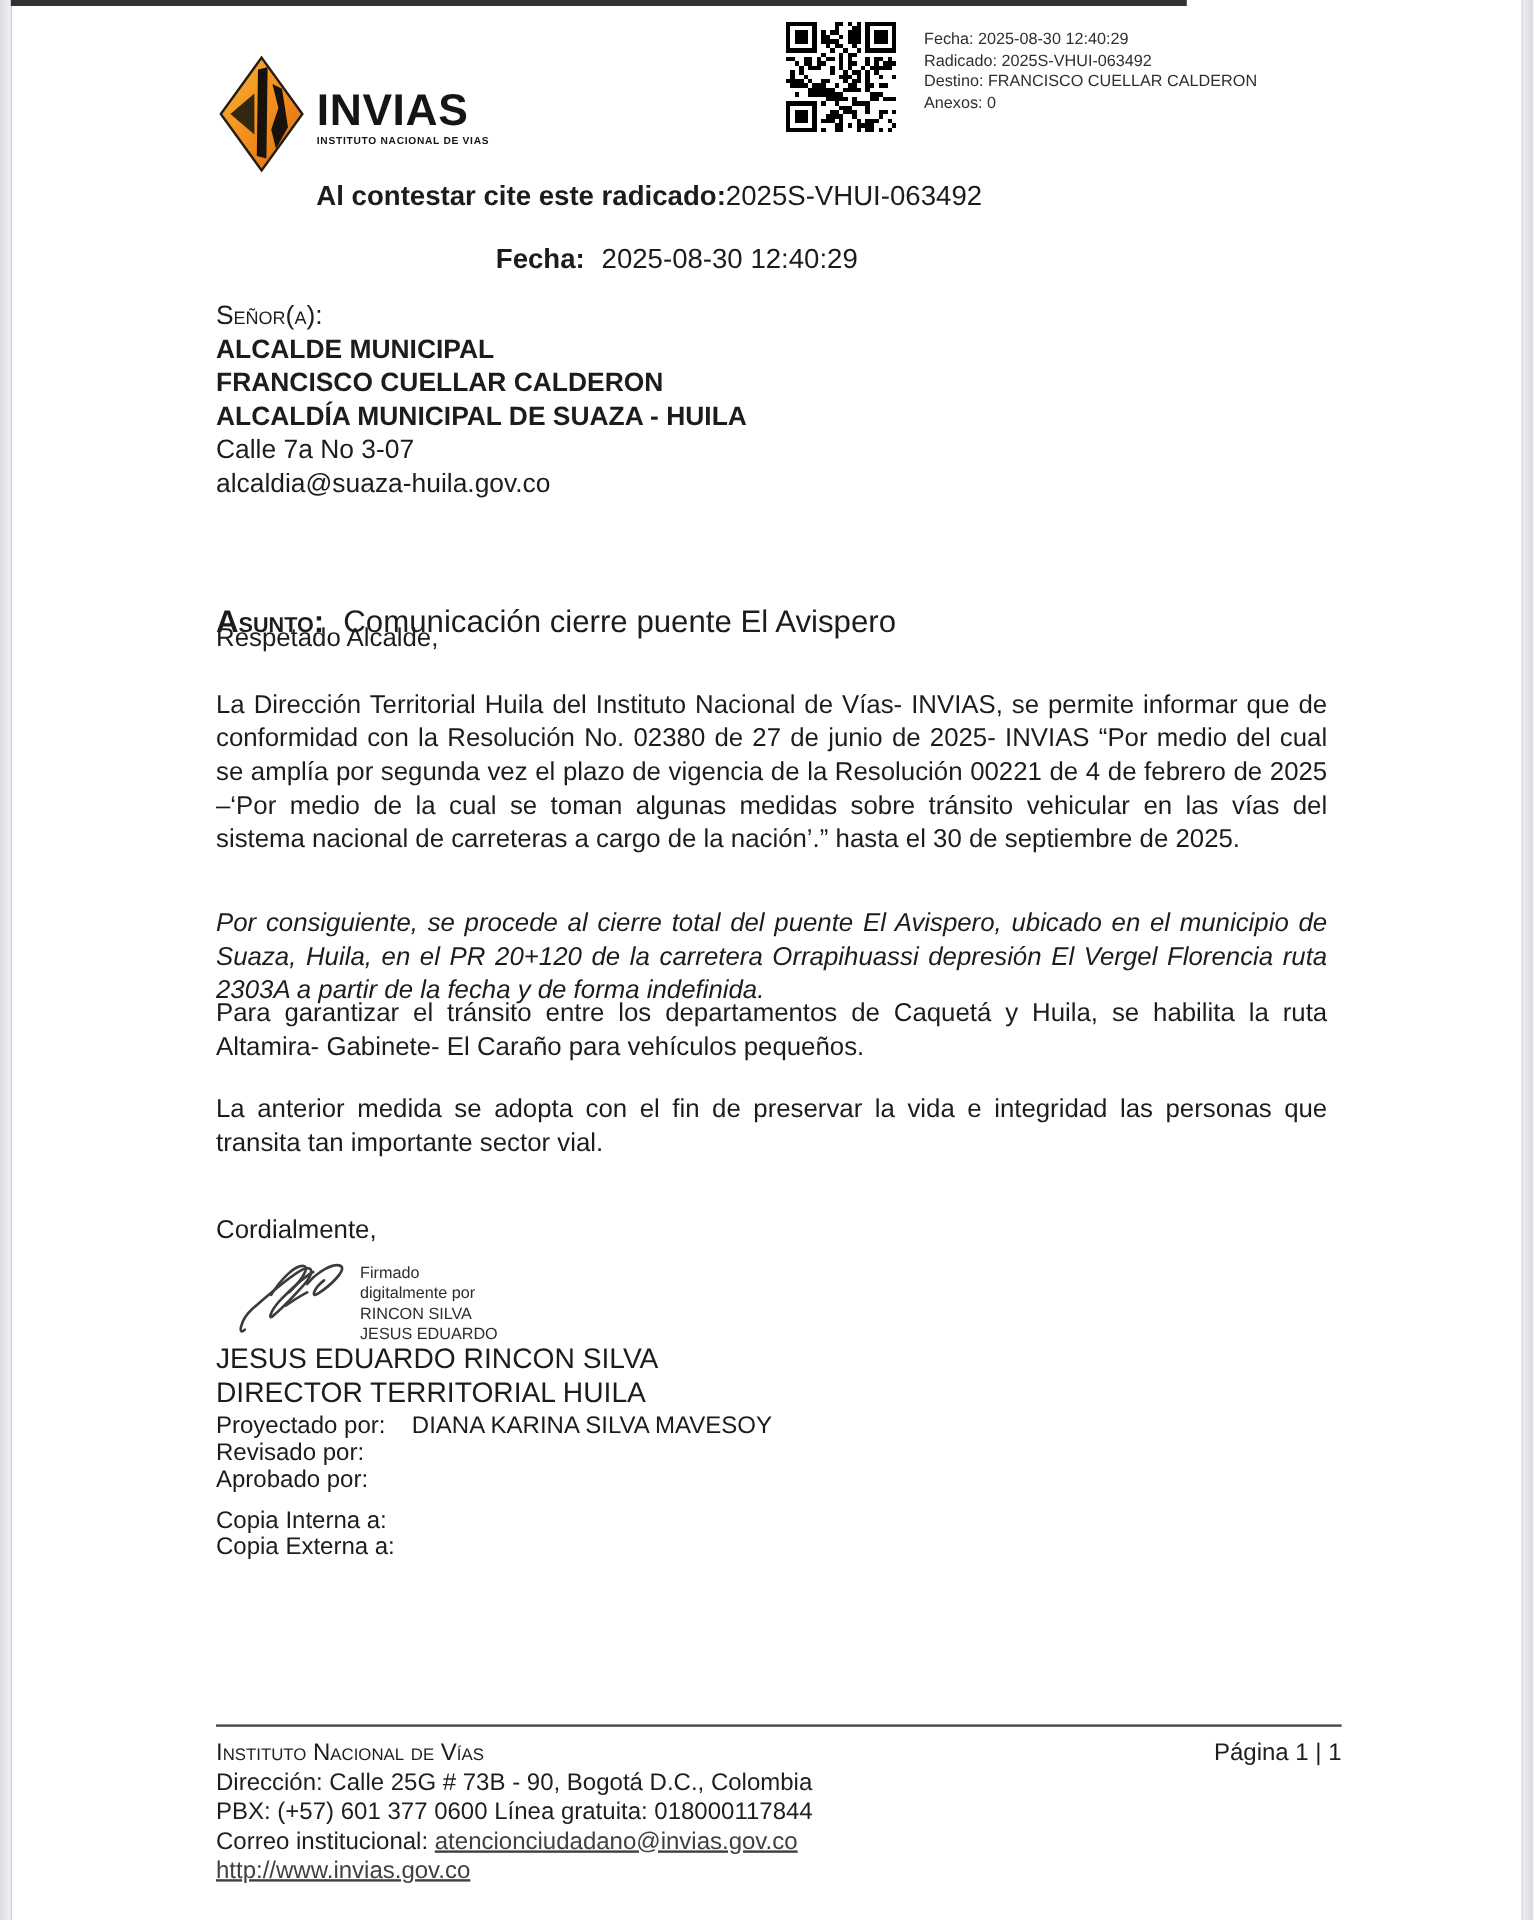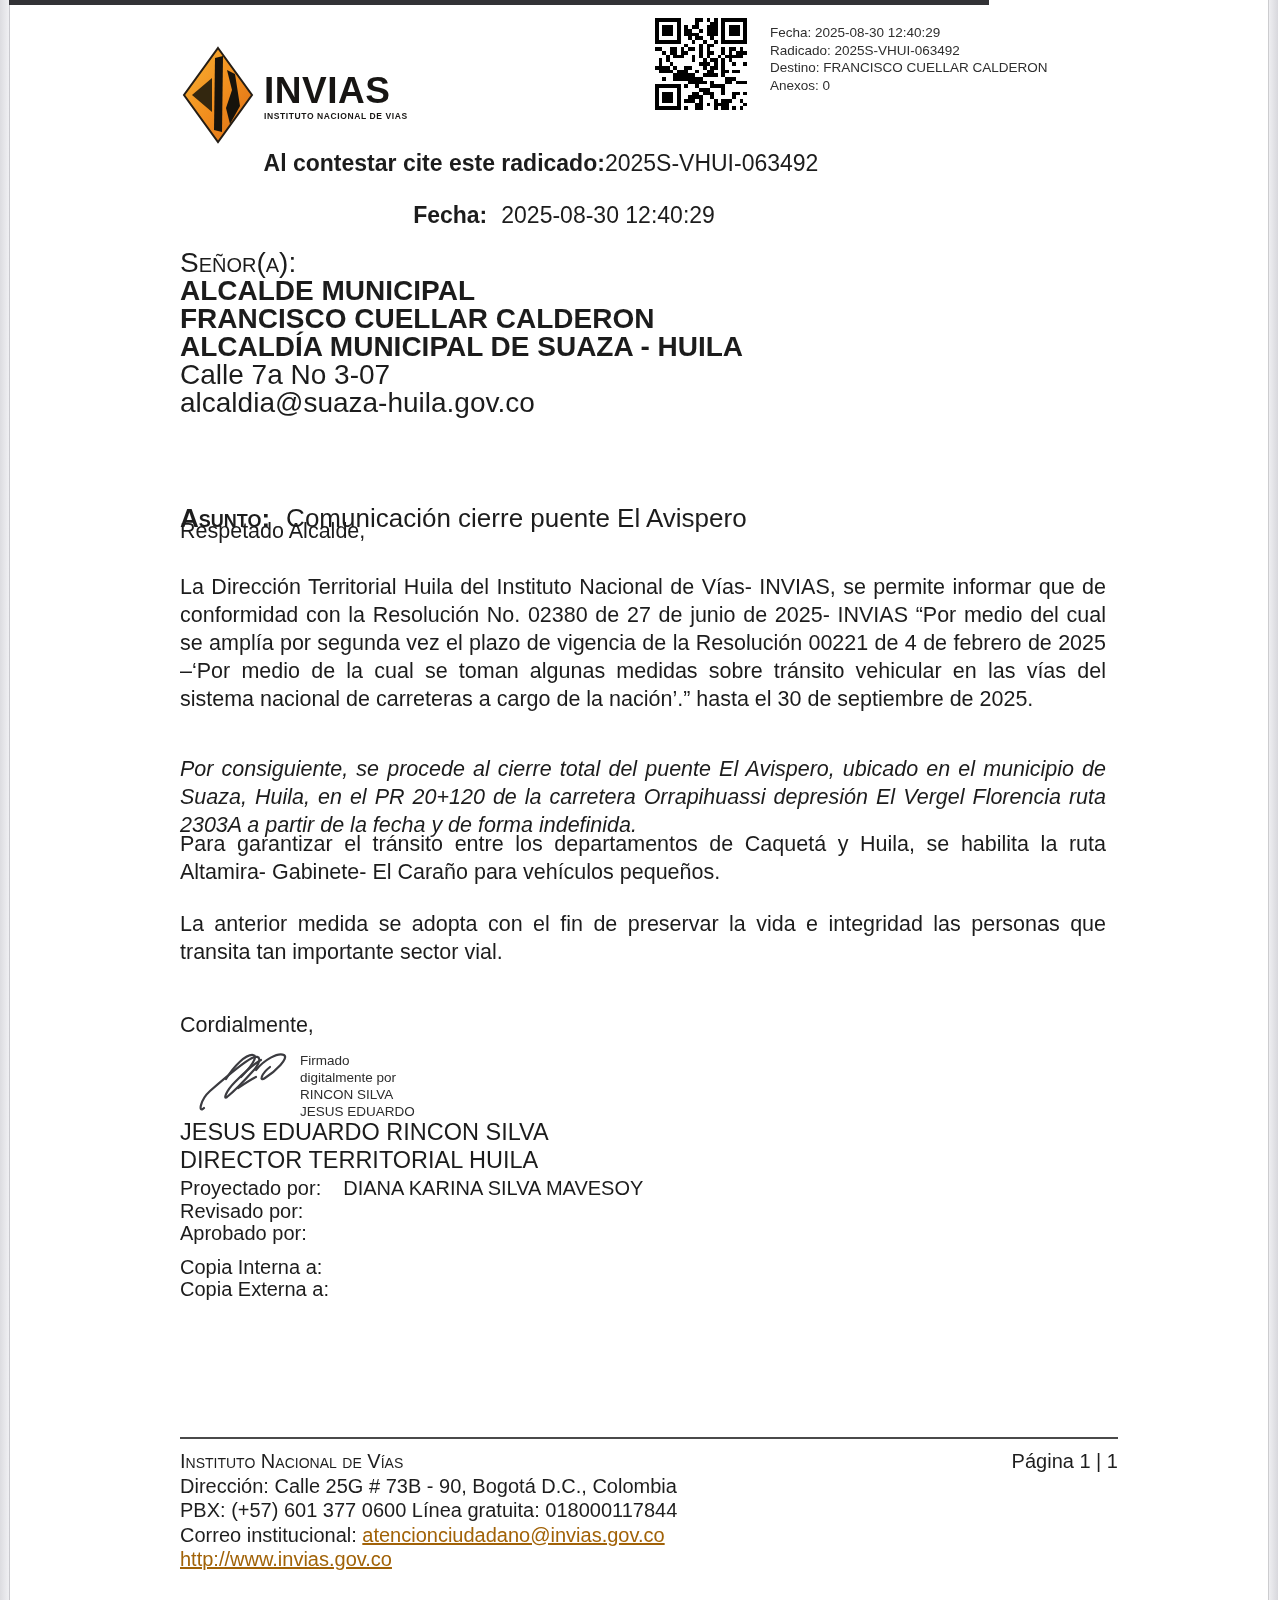--- a/index.html
+++ b/index.html
@@ -24,21 +24,21 @@
   .qr-meta{position:absolute;left:770px;top:24px;font-size:13.5px;line-height:17.5px;color:#2e2e2e;}
 
   .radicado-line{position:absolute;left:0;top:150px;width:1150px;text-align:center;
     padding-right:96px;box-sizing:border-box;font-size:23px;padding-left:28px;}
   .radicado-line b{font-weight:bold;}
   .fecha-line{position:absolute;left:0;top:202px;width:1278px;text-align:center;
     padding-right:150px;box-sizing:border-box;font-size:23px;}
   .fecha-line .val{margin-left:14px;}
 
   .col{position:absolute;left:180px;width:926px;}
-  .recipient{top:249px;font-size:28px;line-height:28px;}
+  .recipient{top:249px;font-size:22px;line-height:28px;}
   .sc{font-variant:small-caps;}
   .bold{font-weight:bold;}
   .subject{top:476px;font-size:26px;margin-top:27px;}
   .subject .txt{margin-left:16px;}
   .greeting{top:519px;font-size:21.5px;}
   .para{font-size:21.5px;line-height:28px;text-align:justify;}
   .p1{top:573px;} .p2{top:755px;font-style:italic;} .p3{top:830px;} .p4{top:910px;}
   .closing{top:1013px;font-size:21.5px;}
 
   .sig-scrawl{position:absolute;left:198px;top:1046px;width:100px;height:70px;}
@@ -47,21 +47,21 @@
   .sig-title{top:1146px;font-size:23.5px;line-height:28px;}
   .admin{font-size:20px;line-height:22px;}
   .proyectado{top:1177px;} .revisado{top:1200px;} .aprobado{top:1222px;}
   .copia-interna{top:1256px;} .copia-externa{top:1278px;}
   .admin .val{margin-left:22px;}
 
   .foot-rule{position:absolute;left:180px;top:1437px;width:938px;height:0;
     border-top:2px solid #4a4a4a;}
   .footer{position:absolute;left:180px;top:1449px;width:938px;font-size:20px;line-height:24.5px;color:#1e1e1e;}
   .footer .row1{display:flex;justify-content:space-between;}
-  a.doc-link{color:#a16207;}
+  a.doc-link{color:#404040;}
 </style>
 </head>
 <body>
 
 <div class="page">
 
   <div class="edge-left"></div>
   <div class="edge-right"></div>
   <div class="edge-top"></div>
 

